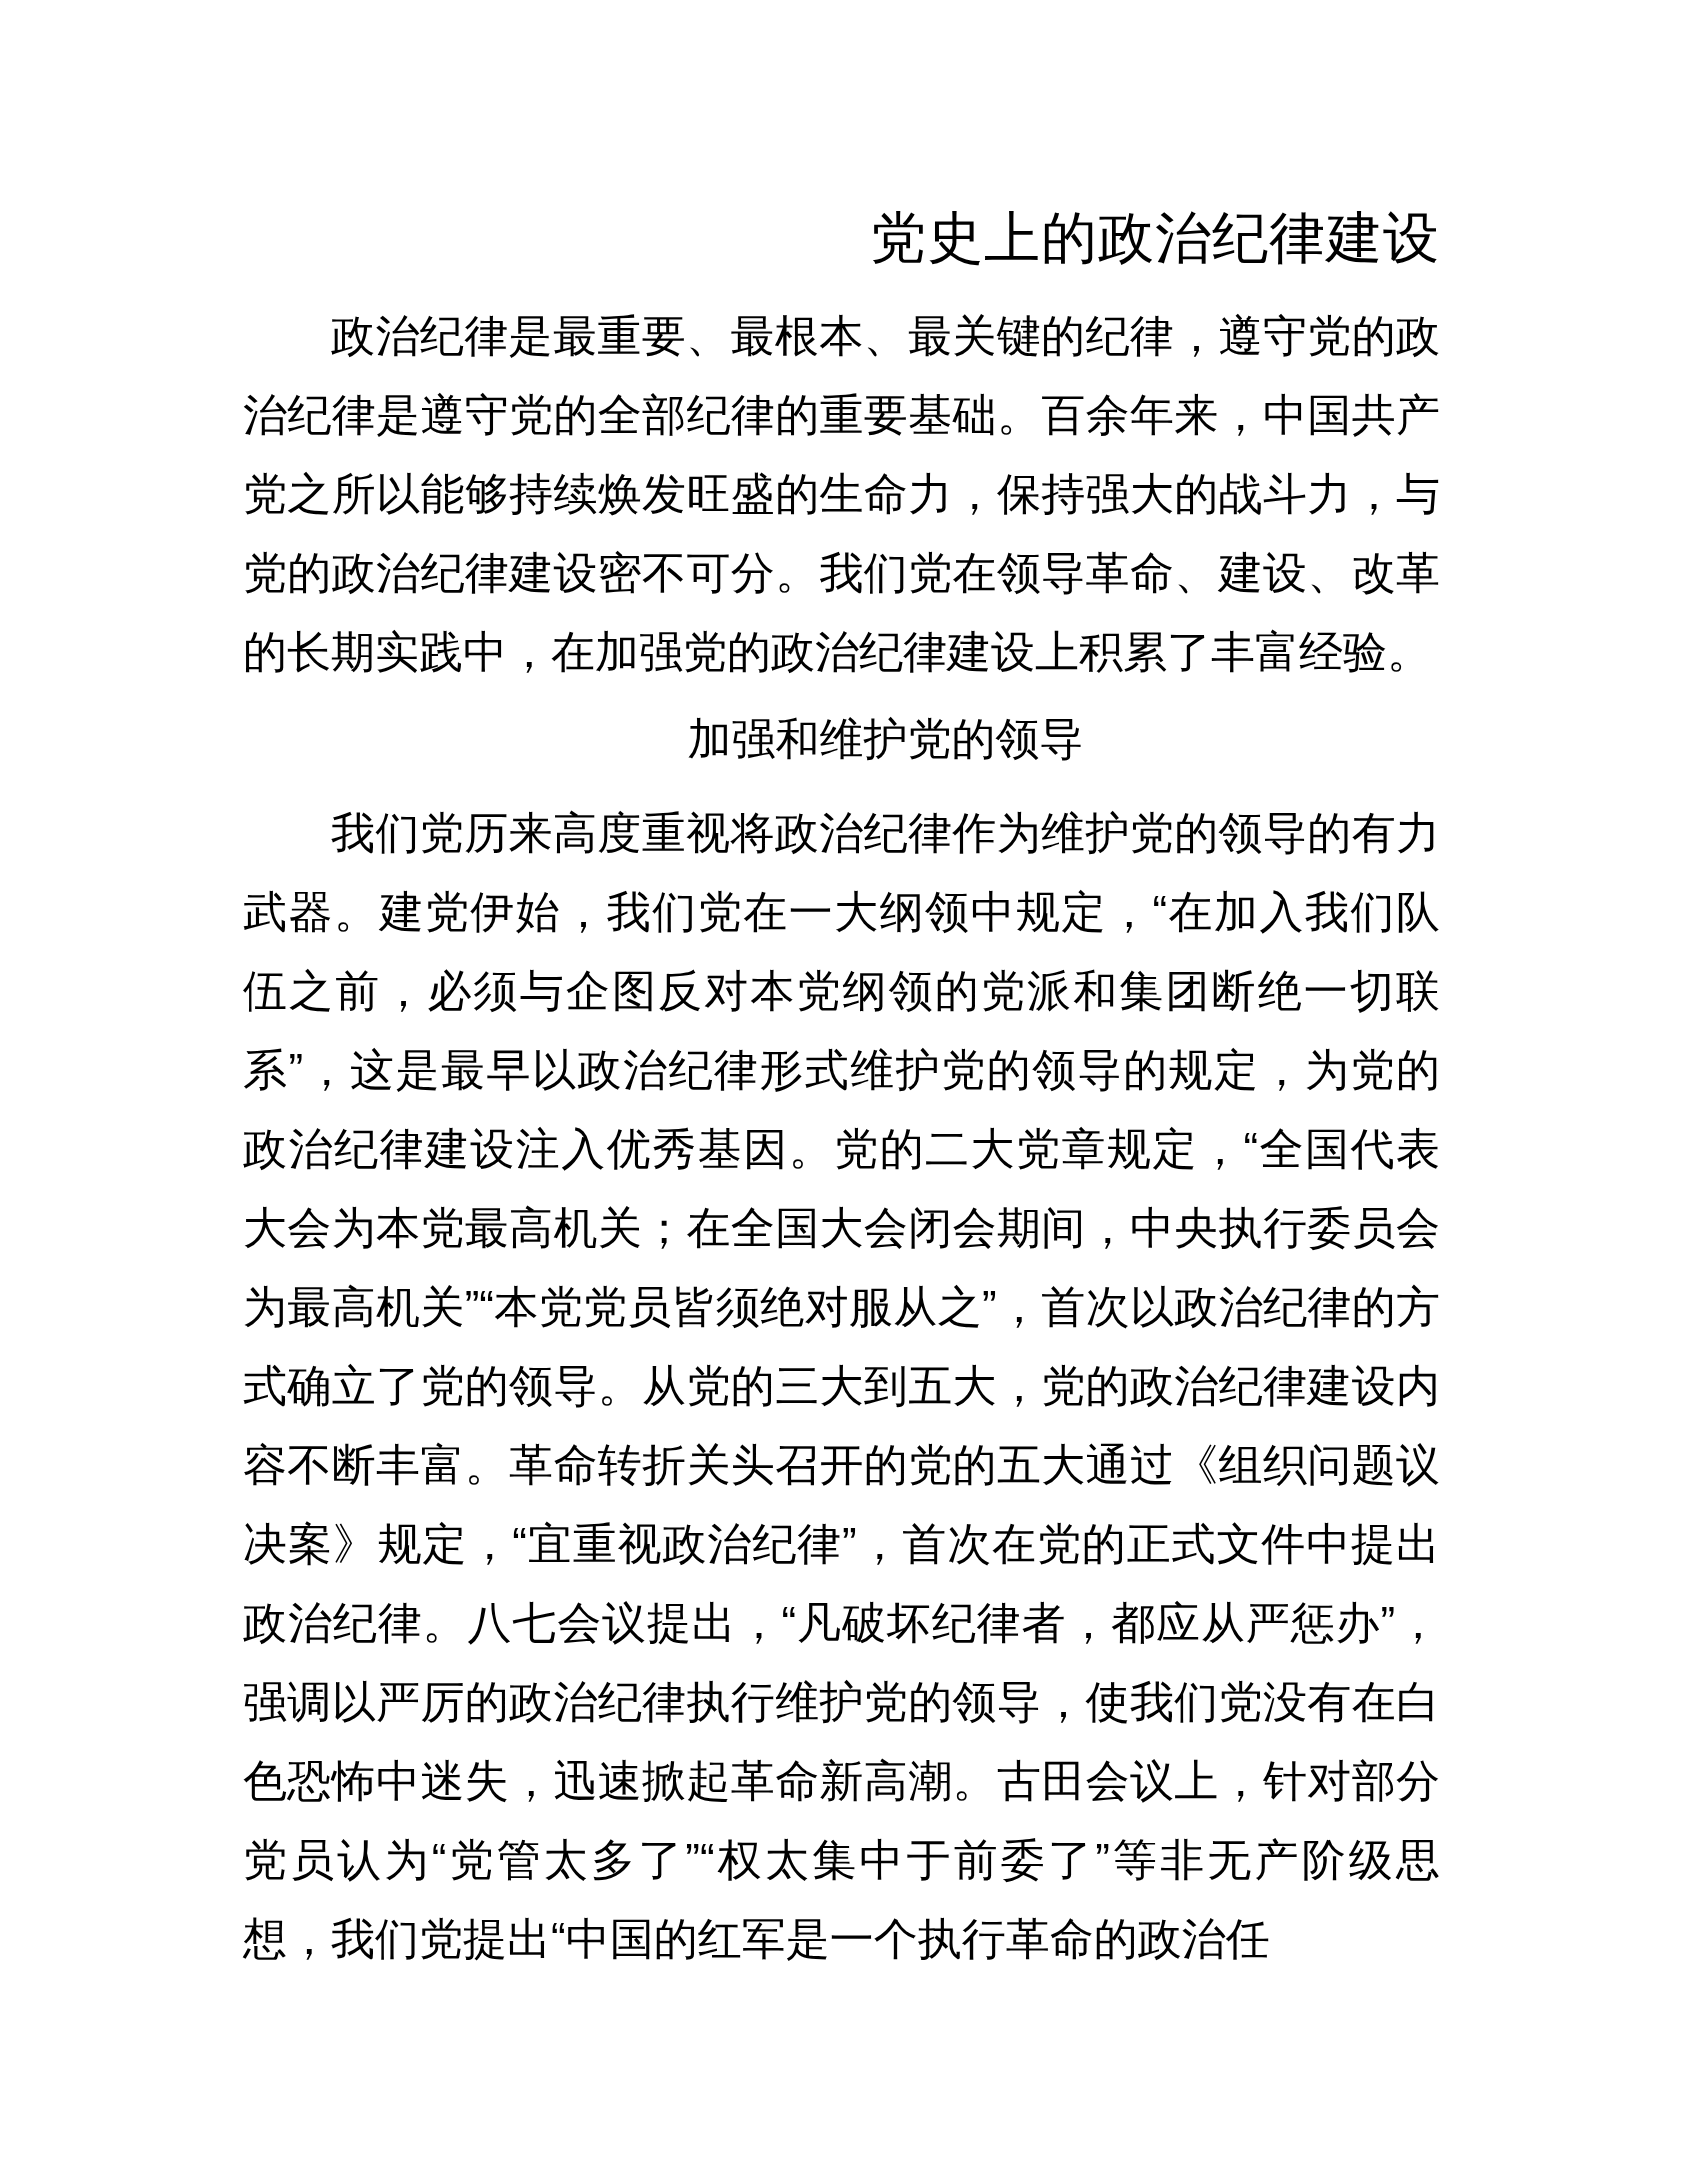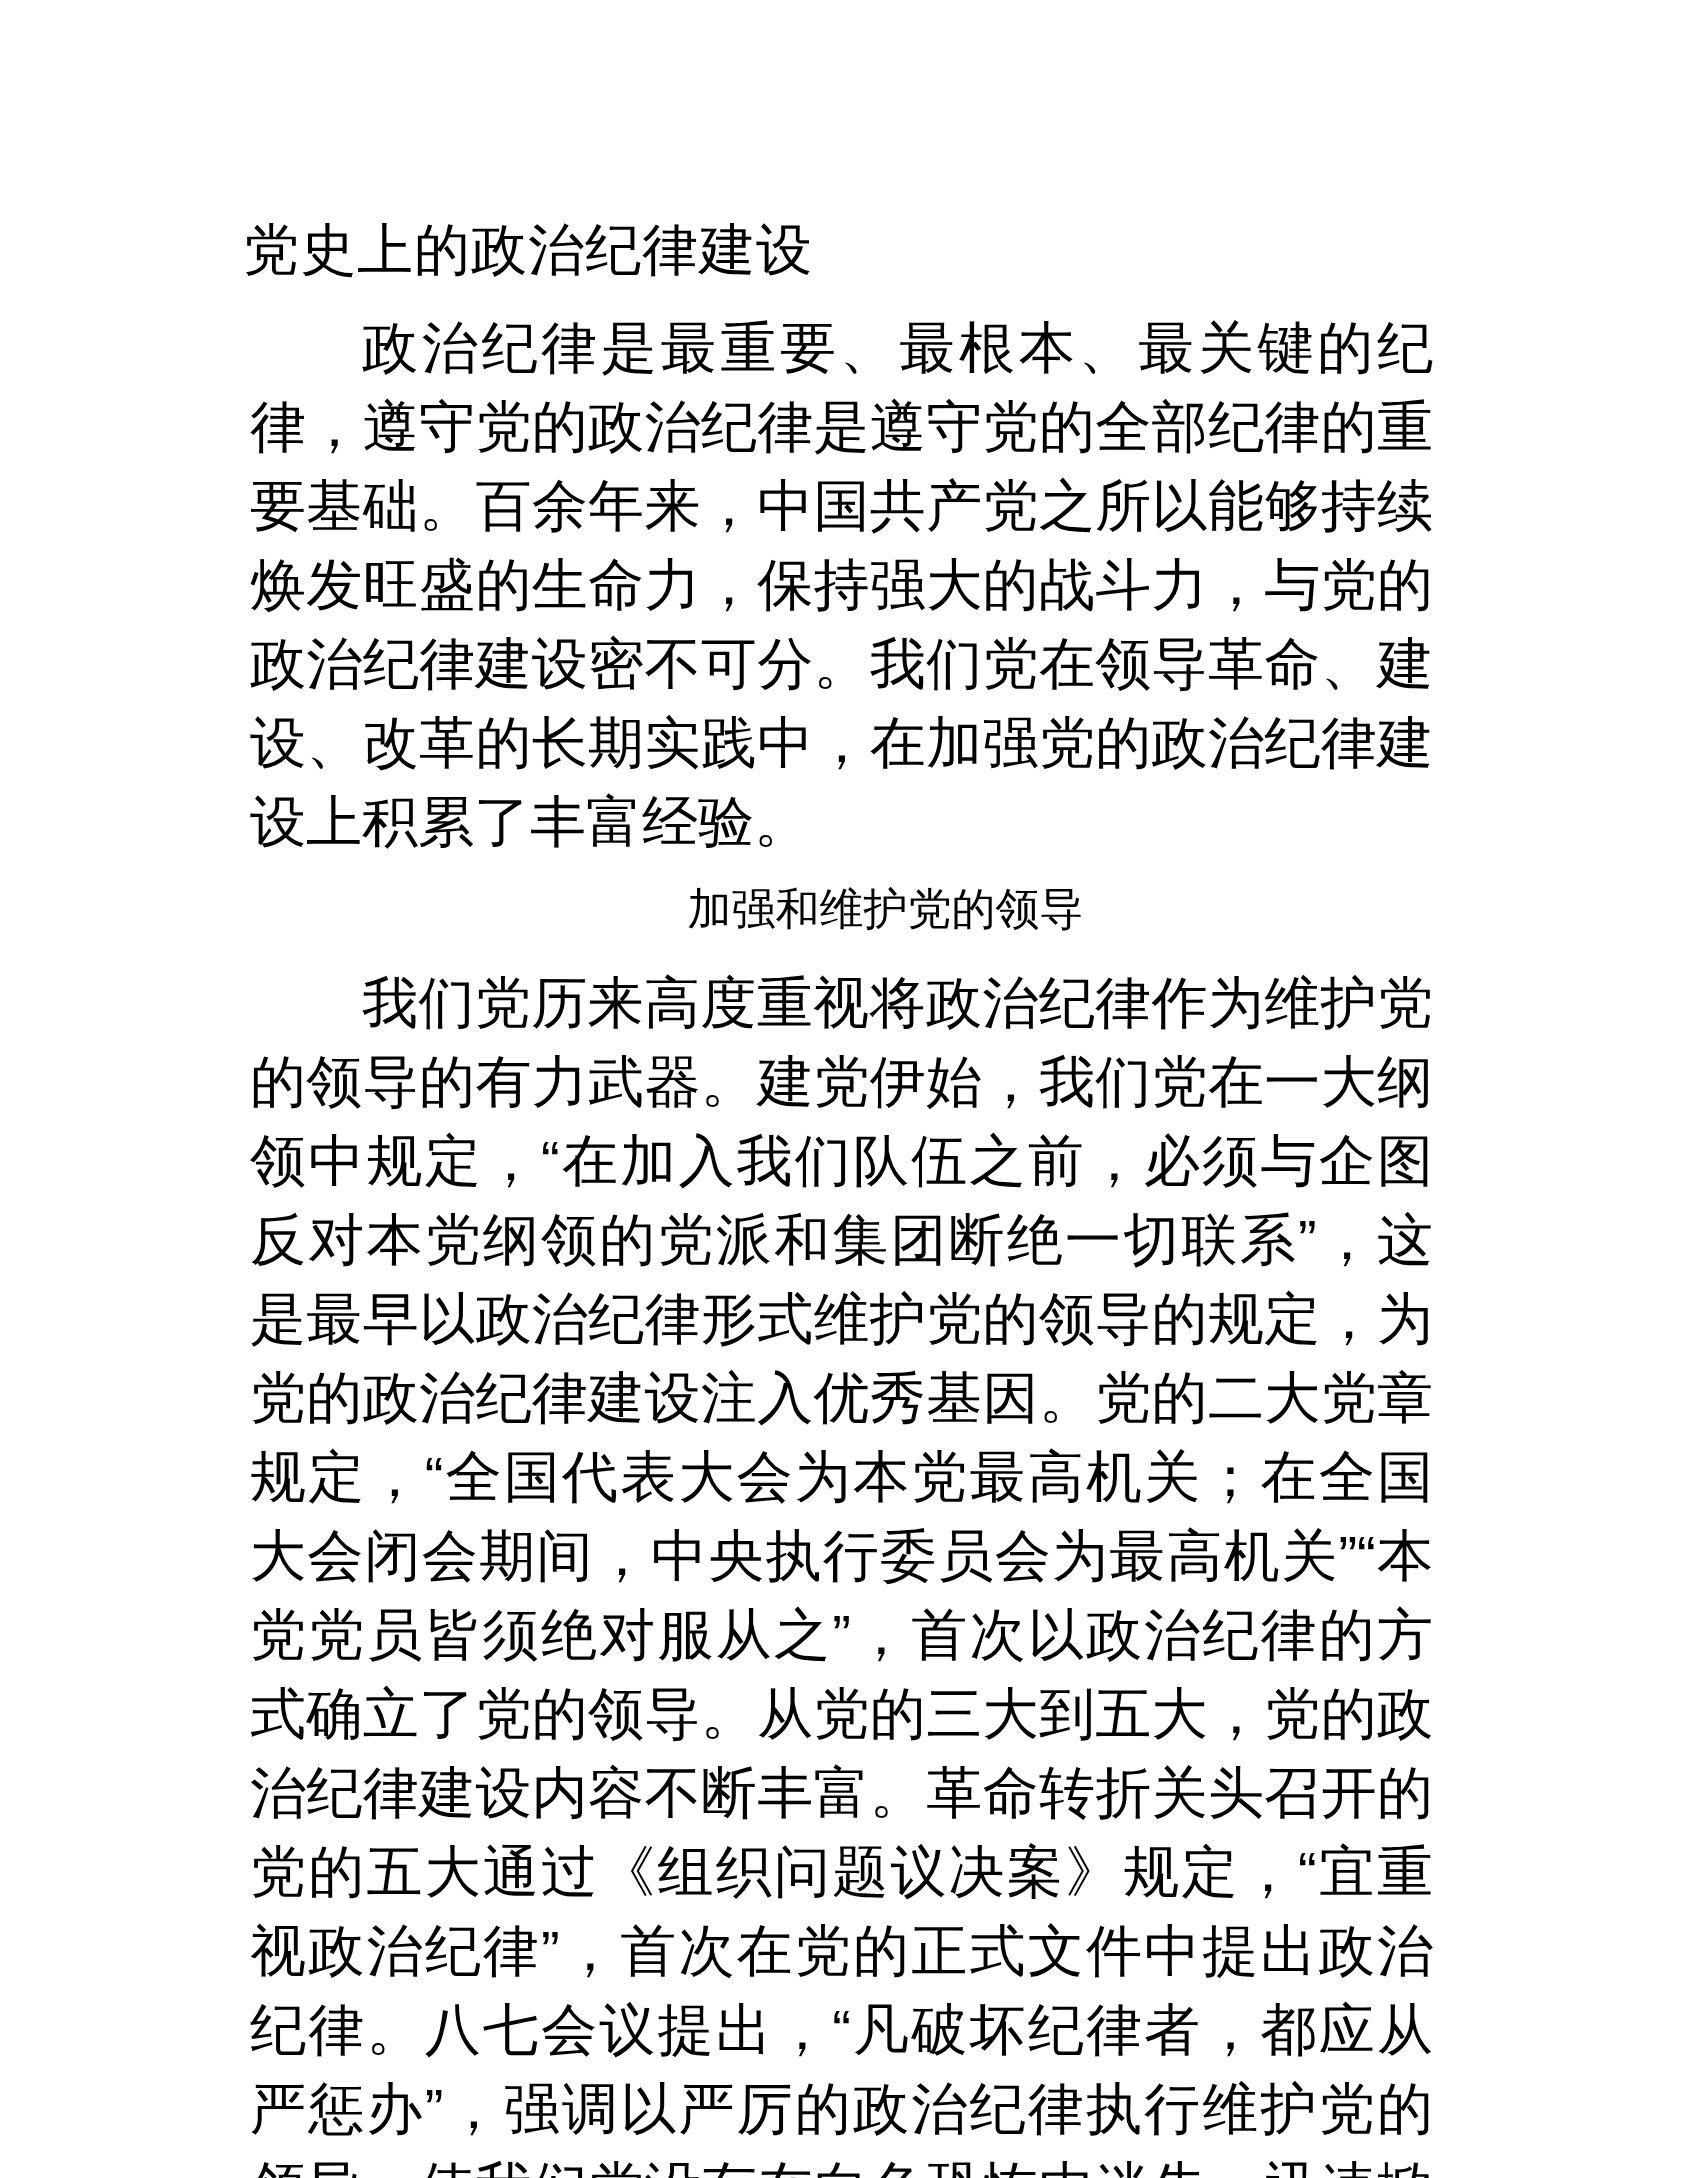--- a/index.html
+++ b/index.html
@@ -15,30 +15,30 @@
     box-sizing: border-box;
     padding: 198px 243px 0 243px;
     font-family: "Liberation Sans", "DejaVu Sans", sans-serif;
     color: #000000;
     overflow: hidden;
   }
   .doc-title {
     font-size: 56px;
     font-weight: 400;
     line-height: 79px;
-    text-align: left;
+    text-align: right;
     letter-spacing: 1px;
-    margin: 12px 0 19px 0;
+    margin: 0 0 19px 0;
   }
   .body-para {
-    font-size: 56px;
+    font-size: 44px;
     line-height: 79px;
     text-align: justify;
     text-indent: 2em;
-    margin: 7px;
+    margin: 0;
     word-break: break-all;
   }
   .section-heading {
     font-size: 44px;
     font-weight: 400;
     line-height: 79px;
     text-indent: 2em;
     text-align: center;
     margin: 8px 0 15px 0;
   }

